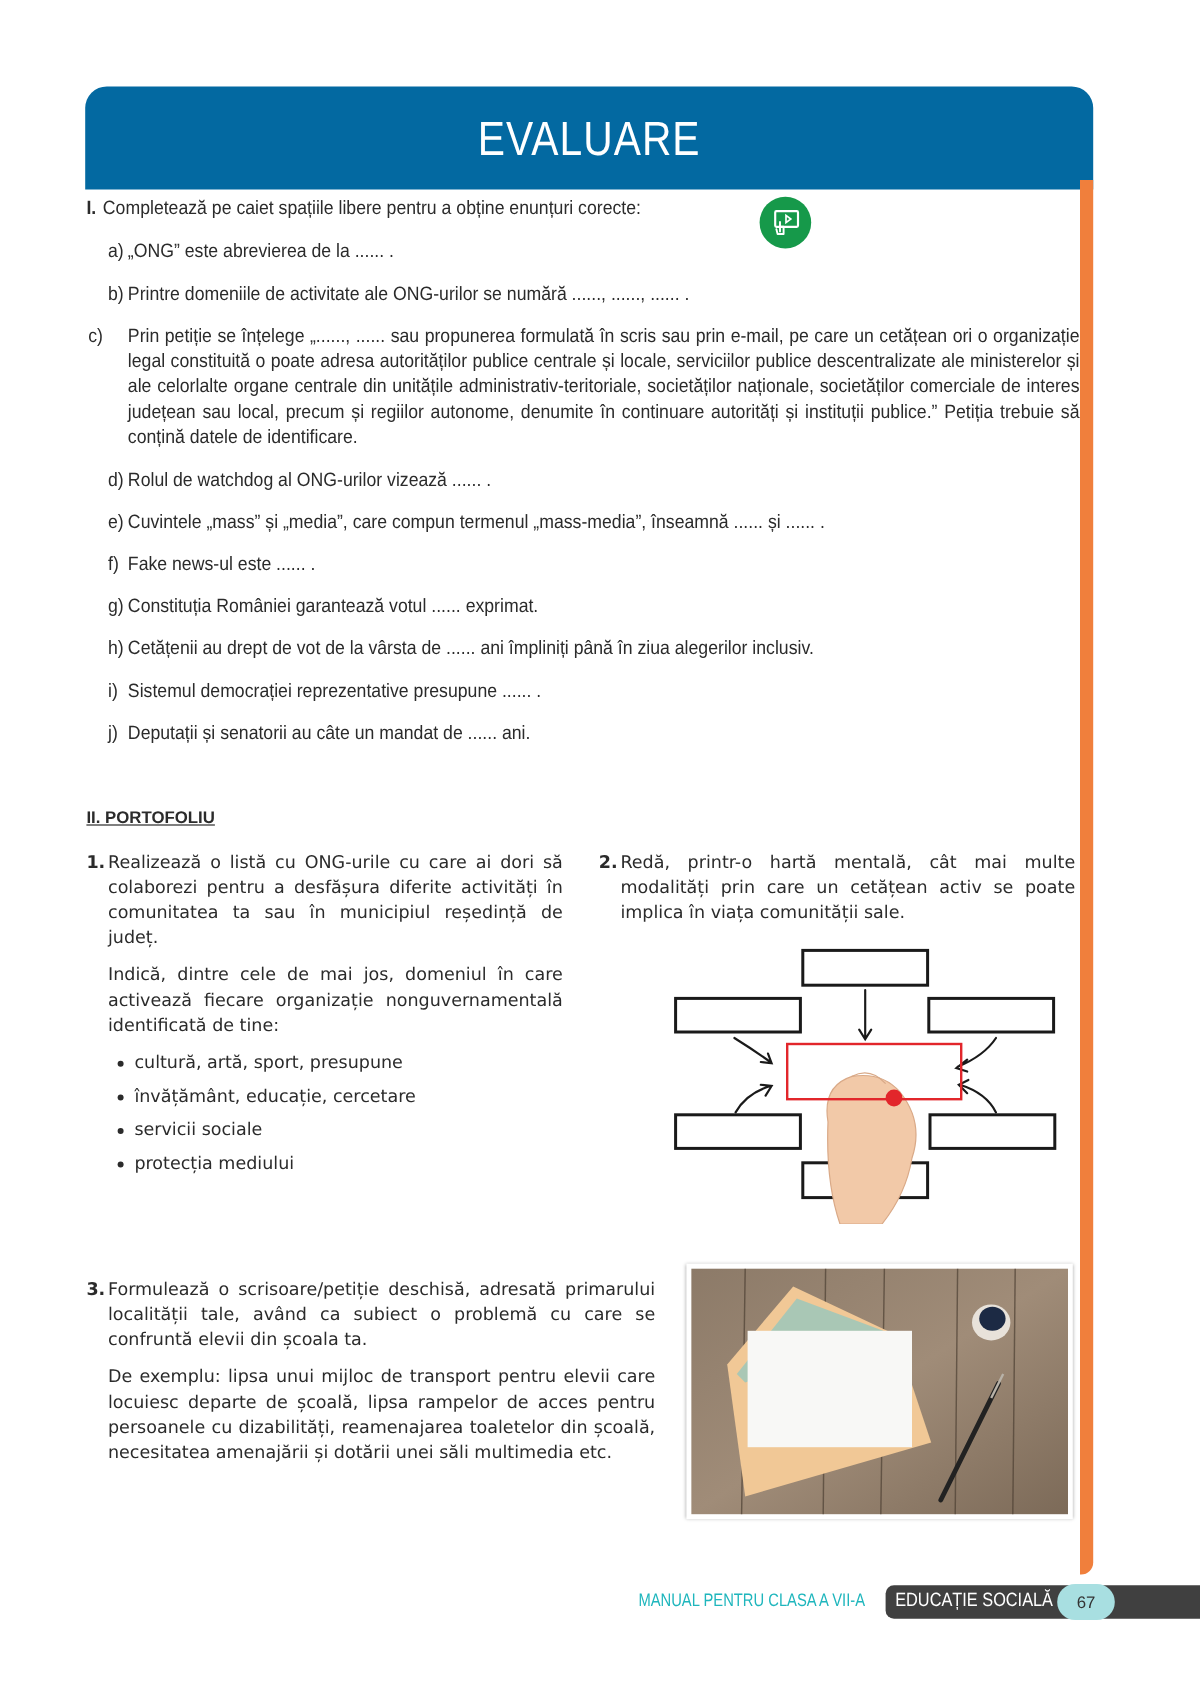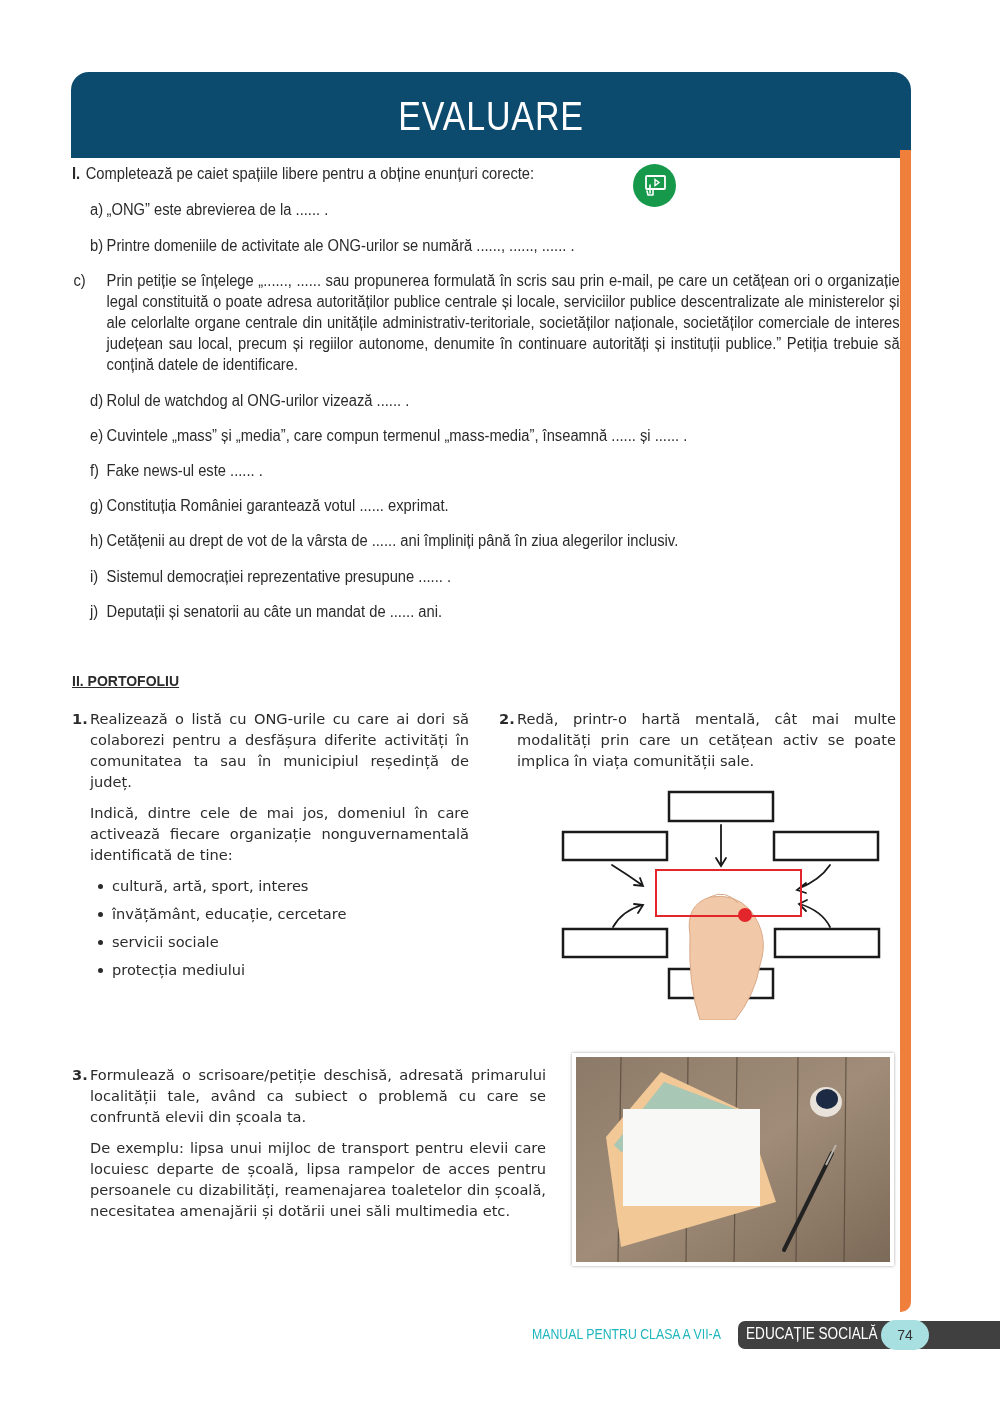--- a/index.html
+++ b/index.html
@@ -1,21 +1,21 @@
 <!DOCTYPE html>
 <html><head>
   <meta charset="utf-8">
   <style>
     * { box-sizing: border-box; margin: 0; padding: 0; }
     html, body { width: 1000px; height: 1405px; background: #ffffff; }
     body { position: relative; font-family: "Liberation Sans", sans-serif; color: #2b2b2b; overflow: hidden; }
 
     .header-band {
       position: absolute; left: 71px; top: 72px; width: 840px; height: 86px;
-      background: #0c4a6e; border-radius: 18px 18px 0 0;
+      background: #0369a1; border-radius: 18px 18px 0 0;
     }
     .header-title {
       position: absolute; left: 0; right: 0; top: 22px; text-align: center;
       color: #ffffff; font-size: 40px; font-weight: 300; letter-spacing: 1px;
       font-family: "Liberation Sans", sans-serif; transform: scaleX(0.85);
     }
     .right-rail {
       position: absolute; left: 900px; top: 150px; width: 11px; height: 1162px;
       background: #f07f3c; border-radius: 0 0 10px 0;
     }
@@ -113,21 +113,21 @@
 <div class="qitem" style="top:601px"><span class="label">j)</span><span>Deputații și senatorii au câte un mandat de ...... ani.</span></div>
 
 <div class="portfolio-title">II. PORTOFOLIU</div>
 
 <div class="task" style="left:90px; top:708px; width:379px;">
   <span class="num">1.</span>
   <p>Realizează o listă cu ONG-urile cu care ai dori să colaborezi pentru a desfășura diferite activități în comunitatea ta sau în municipiul reședință de județ.</p>
   <p>Indică, dintre cele de mai jos, domeniul în care activează fiecare organizație nonguvernamentală identificată de tine:</p>
 </div>
 <ul class="bullets">
-  <li>cultură, artă, sport, interes</li>
+  <li>cultură, artă, sport, presupune</li>
   <li>învățământ, educație, cercetare</li>
   <li>servicii sociale</li>
   <li>protecția mediului</li>
 </ul>
 
 <div class="task" style="left:517px; top:708px; width:379px;">
   <span class="num">2.</span>
   <p>Redă, printr-o hartă mentală, cât mai multe modalități prin care un cetățean activ se poate implica în viața comunității sale.</p>
 </div>
 
@@ -185,14 +185,14 @@
     <ellipse cx="250" cy="45" rx="16" ry="15" fill="#e8e2da"></ellipse>
     <ellipse cx="251" cy="42" rx="11" ry="10" fill="#1c2a44"></ellipse>
     <line x1="208" y1="193" x2="256" y2="96" stroke="#222" stroke-width="4" stroke-linecap="round"></line>
     <line x1="250" y1="108" x2="260" y2="88" stroke="#b8b2a8" stroke-width="2"></line>
   </svg>
 </div>
 
 <div class="footer-manual">MANUAL PENTRU CLASA A VII-A</div>
 <div class="footer-bar">
   <span class="footer-subject">EDUCAȚIE SOCIALĂ</span>
-  <span class="footer-page">74</span>
+  <span class="footer-page">67</span>
 </div>
 
 </body></html>

